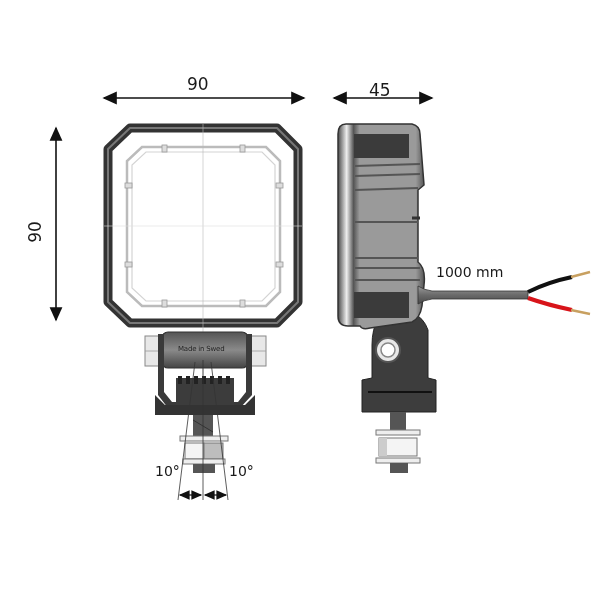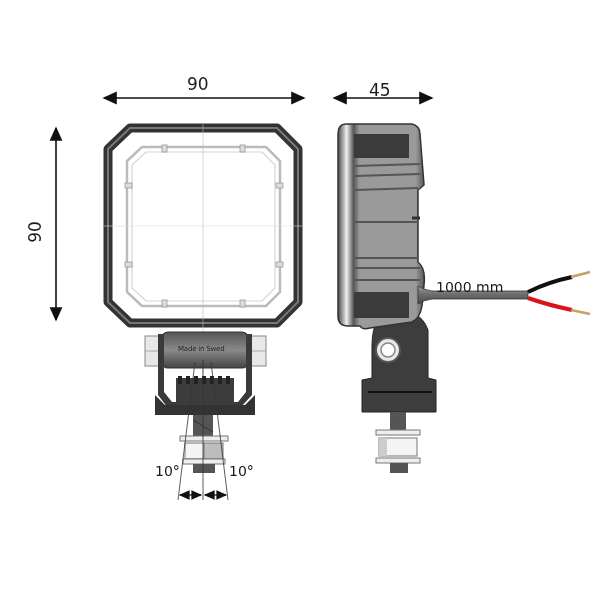--- a/index.html
+++ b/index.html
@@ -147,16 +147,16 @@
       <rect x="379" y="438" width="8" height="18" fill="#ccc"></rect>
       <rect x="376" y="458" width="44" height="5" fill="#eee" stroke="#777" stroke-width="1"></rect>
       <rect x="390" y="463" width="18" height="10" fill="#555"></rect>
     </g>
   </g>
 </svg>
 
 <div class="dim-label" style="left:187px; top:74px;">90</div>
 <div class="dim-label" style="left:369px; top:80px;">45</div>
 <div class="dim-label" style="left:24px; top:222px; transform: rotate(-90deg); transform-origin: center;">90</div>
-<div class="small-label" style="left:436px; top:279px;">1000 mm</div>
+<div class="small-label" style="left:436px; top:264px;">1000 mm</div>
 <div class="small-label" style="left:155px; top:463px;">10°</div>
 <div class="small-label" style="left:229px; top:463px;">10°</div>
 <div class="tiny-label" style="left:178px; top:345px;">Made in Swed</div>
 
 </body></html>

